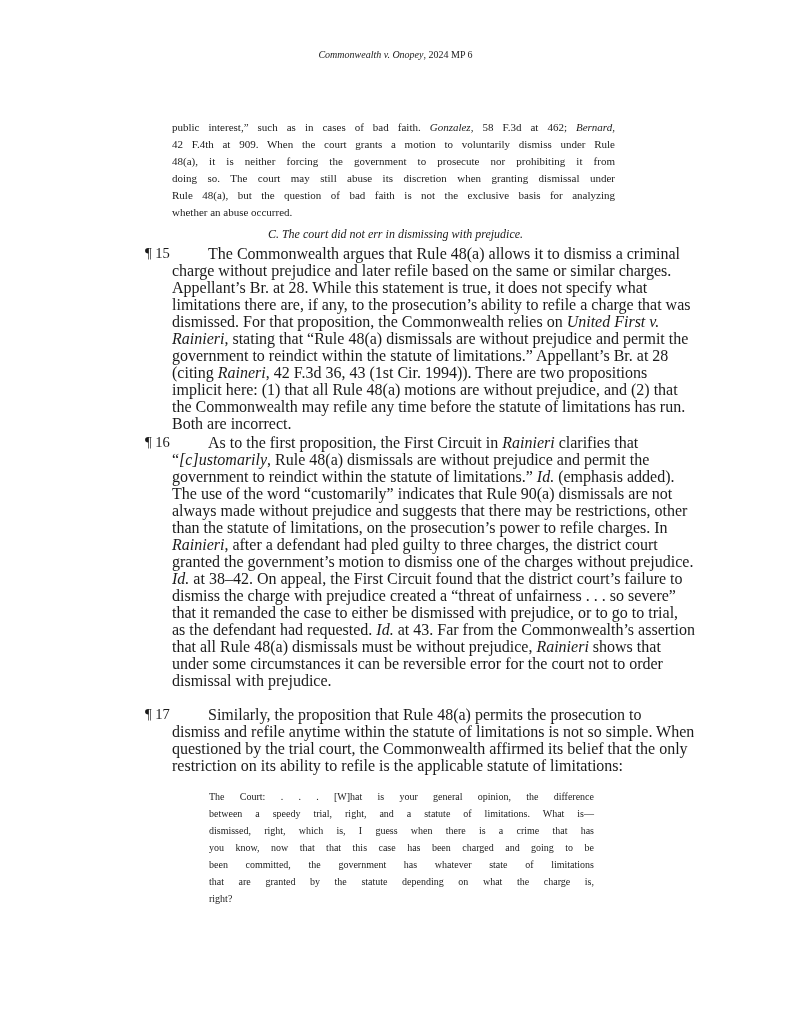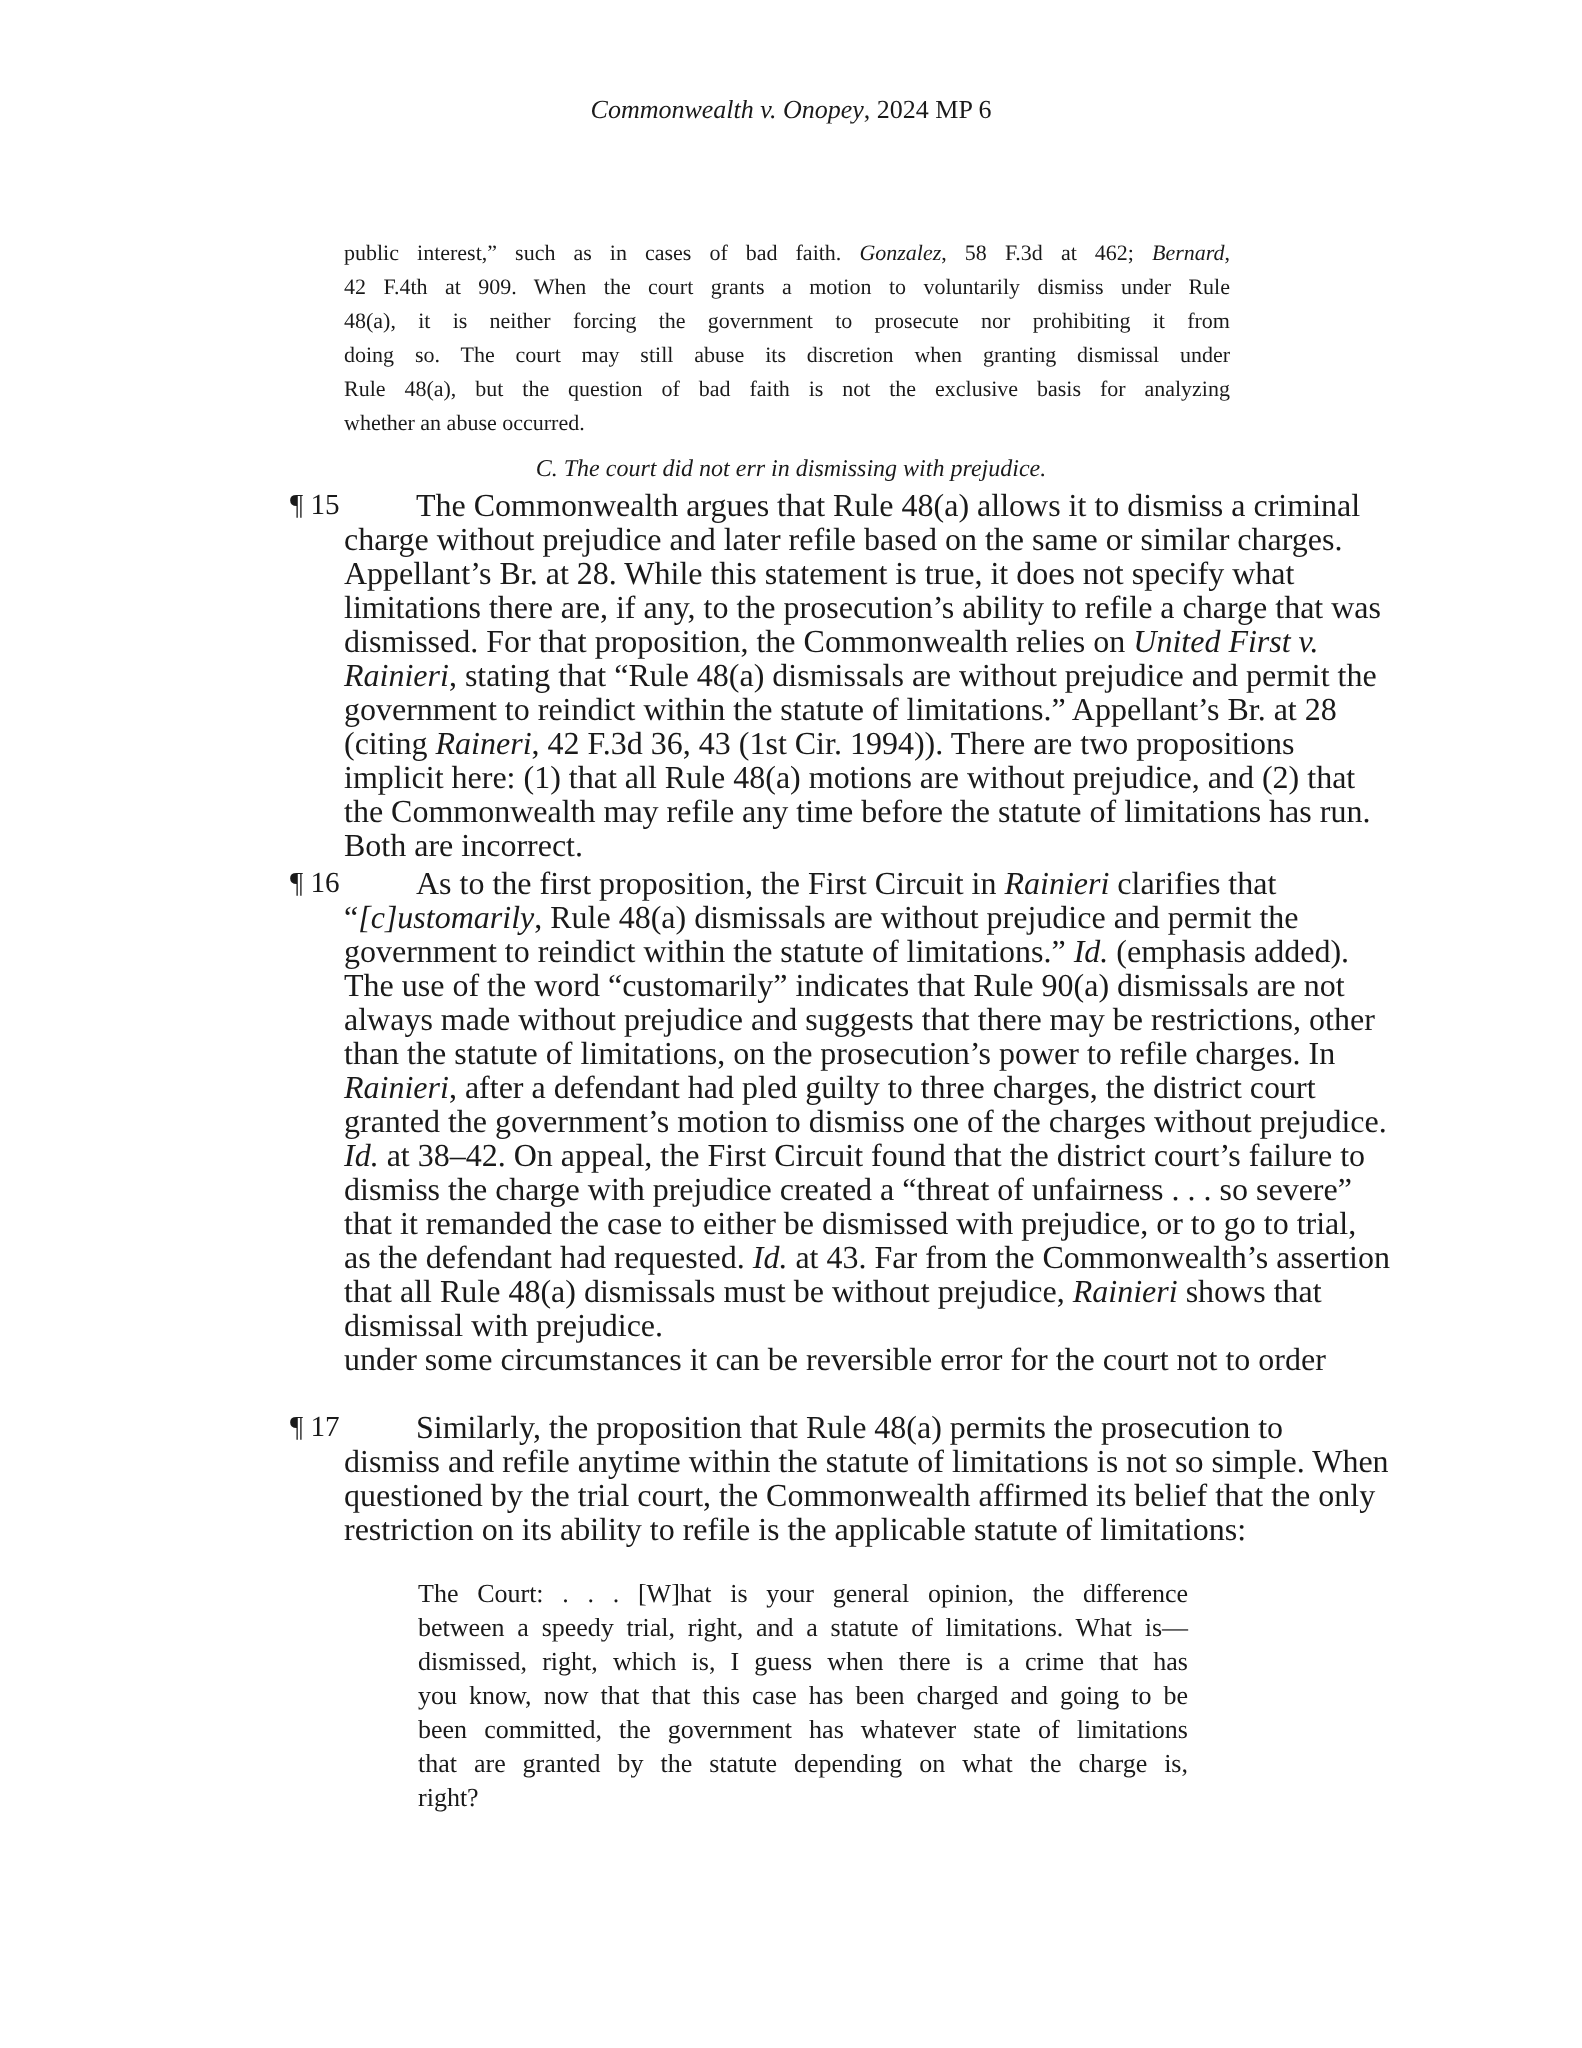--- a/index.html
+++ b/index.html
@@ -1,29 +1,29 @@
 <!DOCTYPE html>
 <html><head>
   <meta charset="utf-8">
   <style>
     html, body { margin: 0; padding: 0; background: #ffffff; }
     body { width: 791px; height: 1024px; position: relative; overflow: hidden;
       font-family: "Liberation Serif", "DejaVu Serif", serif; color: #1a1a1a; }
     .header { position: absolute; top: 47px; left: 0; width: 791px; text-align: center;
-      font-size: 13px; line-height: 16px; }
+      font-size: 10px; line-height: 16px; }
     .header i { font-style: italic; }
     .body { position: absolute; left: 172px; width: 443px; font-size: 11px; line-height: 17px; }
     .line { display: block; white-space: nowrap; text-align: justify; text-align-last: justify; height: 17px; }
     .line.last { text-align-last: left; }
     .para { position: absolute; left: 172px; width: 443px; }
     .pn { position: absolute; left: -27px; top: 0; font-size: 14.6px; line-height: 17px; white-space: nowrap; }
     .first-indent { display: inline-block; width: 36px; }
     .heading { position: absolute; left: 0; width: 791px; text-align: center; font-style: italic;
       font-size: 12px; line-height: 17px; }
-    .quote { position: absolute; left: 209px; width: 385px; font-size: 13px; line-height: 17px; }
+    .quote { position: absolute; left: 209px; width: 385px; font-size: 10px; line-height: 17px; }
     em { font-style: italic; }
   </style>
 </head>
 <body>
 
 <div class="header">
   <i>Commonwealth v. Onopey</i><span>, 2024 MP 6</span>
 </div>
 
 <div class="body" style="top:119px;" id="intro">
@@ -60,22 +60,22 @@
     <span class="line">The use of the word “customarily” indicates that Rule 90(a) dismissals are not</span>
     <span class="line">always made without prejudice and suggests that there may be restrictions, other</span>
     <span class="line">than the statute of limitations, on the prosecution’s power to refile charges. In</span>
     <span class="line"><em>Rainieri</em>, after a defendant had pled guilty to three charges, the district court</span>
     <span class="line">granted the government’s motion to dismiss one of the charges without prejudice.</span>
     <span class="line"><em>Id.</em> at 38–42. On appeal, the First Circuit found that the district court’s failure to</span>
     <span class="line">dismiss the charge with prejudice created a “threat of unfairness . . . so severe”</span>
     <span class="line">that it remanded the case to either be dismissed with prejudice, or to go to trial,</span>
     <span class="line">as the defendant had requested. <em>Id.</em> at 43. Far from the Commonwealth’s assertion</span>
     <span class="line">that all Rule 48(a) dismissals must be without prejudice, <em>Rainieri</em> shows that</span>
+    <span class="line">under some circumstances it can be reversible error for the court not to order</span>
     <span class="line last">dismissal with prejudice.</span>
-    <span class="line">under some circumstances it can be reversible error for the court not to order</span>
   </div>
 
 <div class="para" style="top:706px;" id="p2">
   <span class="pn">¶ 17</span>
 <span class="line"><span class="first-indent"></span>Similarly, the proposition that Rule 48(a) permits the prosecution to</span>
     <span class="line">dismiss and refile anytime within the statute of limitations is not so simple. When</span>
     <span class="line">questioned by the trial court, the Commonwealth affirmed its belief that the only</span>
     <span class="line last">restriction on its ability to refile is the applicable statute of limitations:</span>
   </div>
 

